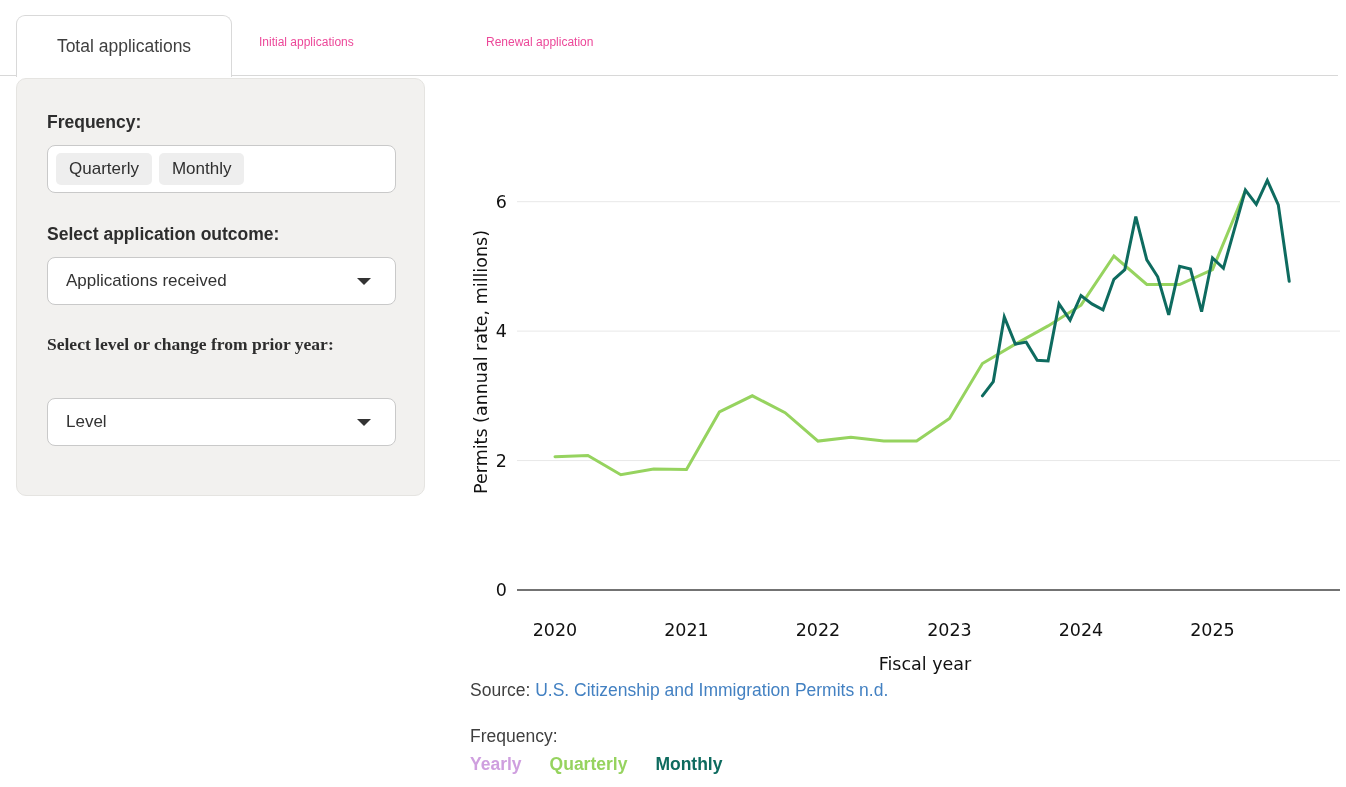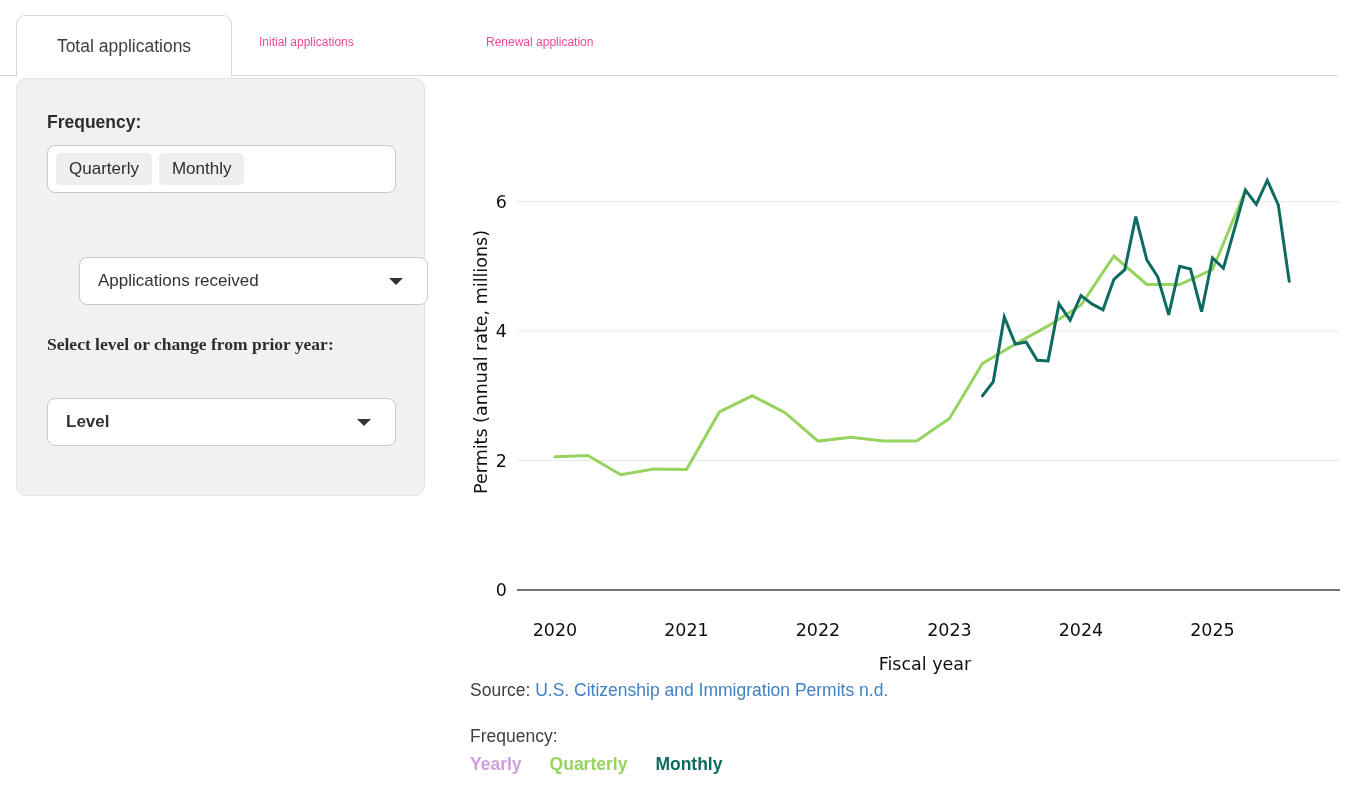--- a/index.html
+++ b/index.html
@@ -27,22 +27,22 @@
   .lbl-frequency { top:30px; }
   .lbl-outcome   { top:142px; }
   .lbl-level     { top:252px;font-family:Liberation Serif, serif; }
   .field {
     position:absolute; left:30px; width:349px; height:48px; box-sizing:border-box;
     background:#fff; border:1px solid #c9c9c9; border-radius:8px;
   }
   .field-pills { top:66px; display:flex; align-items:center; gap:7px; padding:0 8px; }
   .pill { background:#eeeeee; border-radius:5px; padding:6px 13px; font-size:17px; color:#2f2f2f; cursor:pointer; }
   .dropdown { display:flex; align-items:center; padding:0 18px; font-size:17px; color:#333; cursor:pointer; }
-  .dd-outcome { top:178px;margin-left:32px; }
-  .dd-level   { top:319px;font-weight:bold; }
+  .dd-outcome { top:178px; }
+  .dd-level   { top:319px; }
   .dd-caret {
     position:absolute; right:24px; top:50%; margin-top:-3px; width:0; height:0;
     border-left:7px solid transparent; border-right:7px solid transparent; border-top:7px solid #333;
   }
   
   .chart-svg { position:absolute; left:470px; top:140px; }
   .svg-tick  { font-family:"DejaVu Sans", sans-serif; font-size:17.5px; fill:#111; }
   .svg-axlbl { font-family:"DejaVu Sans", sans-serif; font-size:17.5px; fill:#111; }
   
   .source-line { position:absolute; left:470px; top:680px; font-size:17.5px; color:#3f3f3f; }
@@ -61,20 +61,21 @@
 <div class="tab-link t1">Initial applications</div>
 <div class="tab-link t2">Renewal application</div>
 
 <div class="panel">
   <div class="panel-label lbl-frequency">Frequency:</div>
   <div class="field field-pills">
     <span class="pill">Quarterly</span>
     <span class="pill">Monthly</span>
   </div>
 
+  <div class="panel-label lbl-outcome">Select application outcome:</div>
   <div class="field dropdown dd-outcome">
     <span>Applications received</span>
     <span class="dd-caret"></span>
   </div>
 
   <div class="panel-label lbl-level">Select level or change from prior year:</div>
   <div class="field dropdown dd-level">
     <span>Level</span>
     <span class="dd-caret"></span>
   </div>

